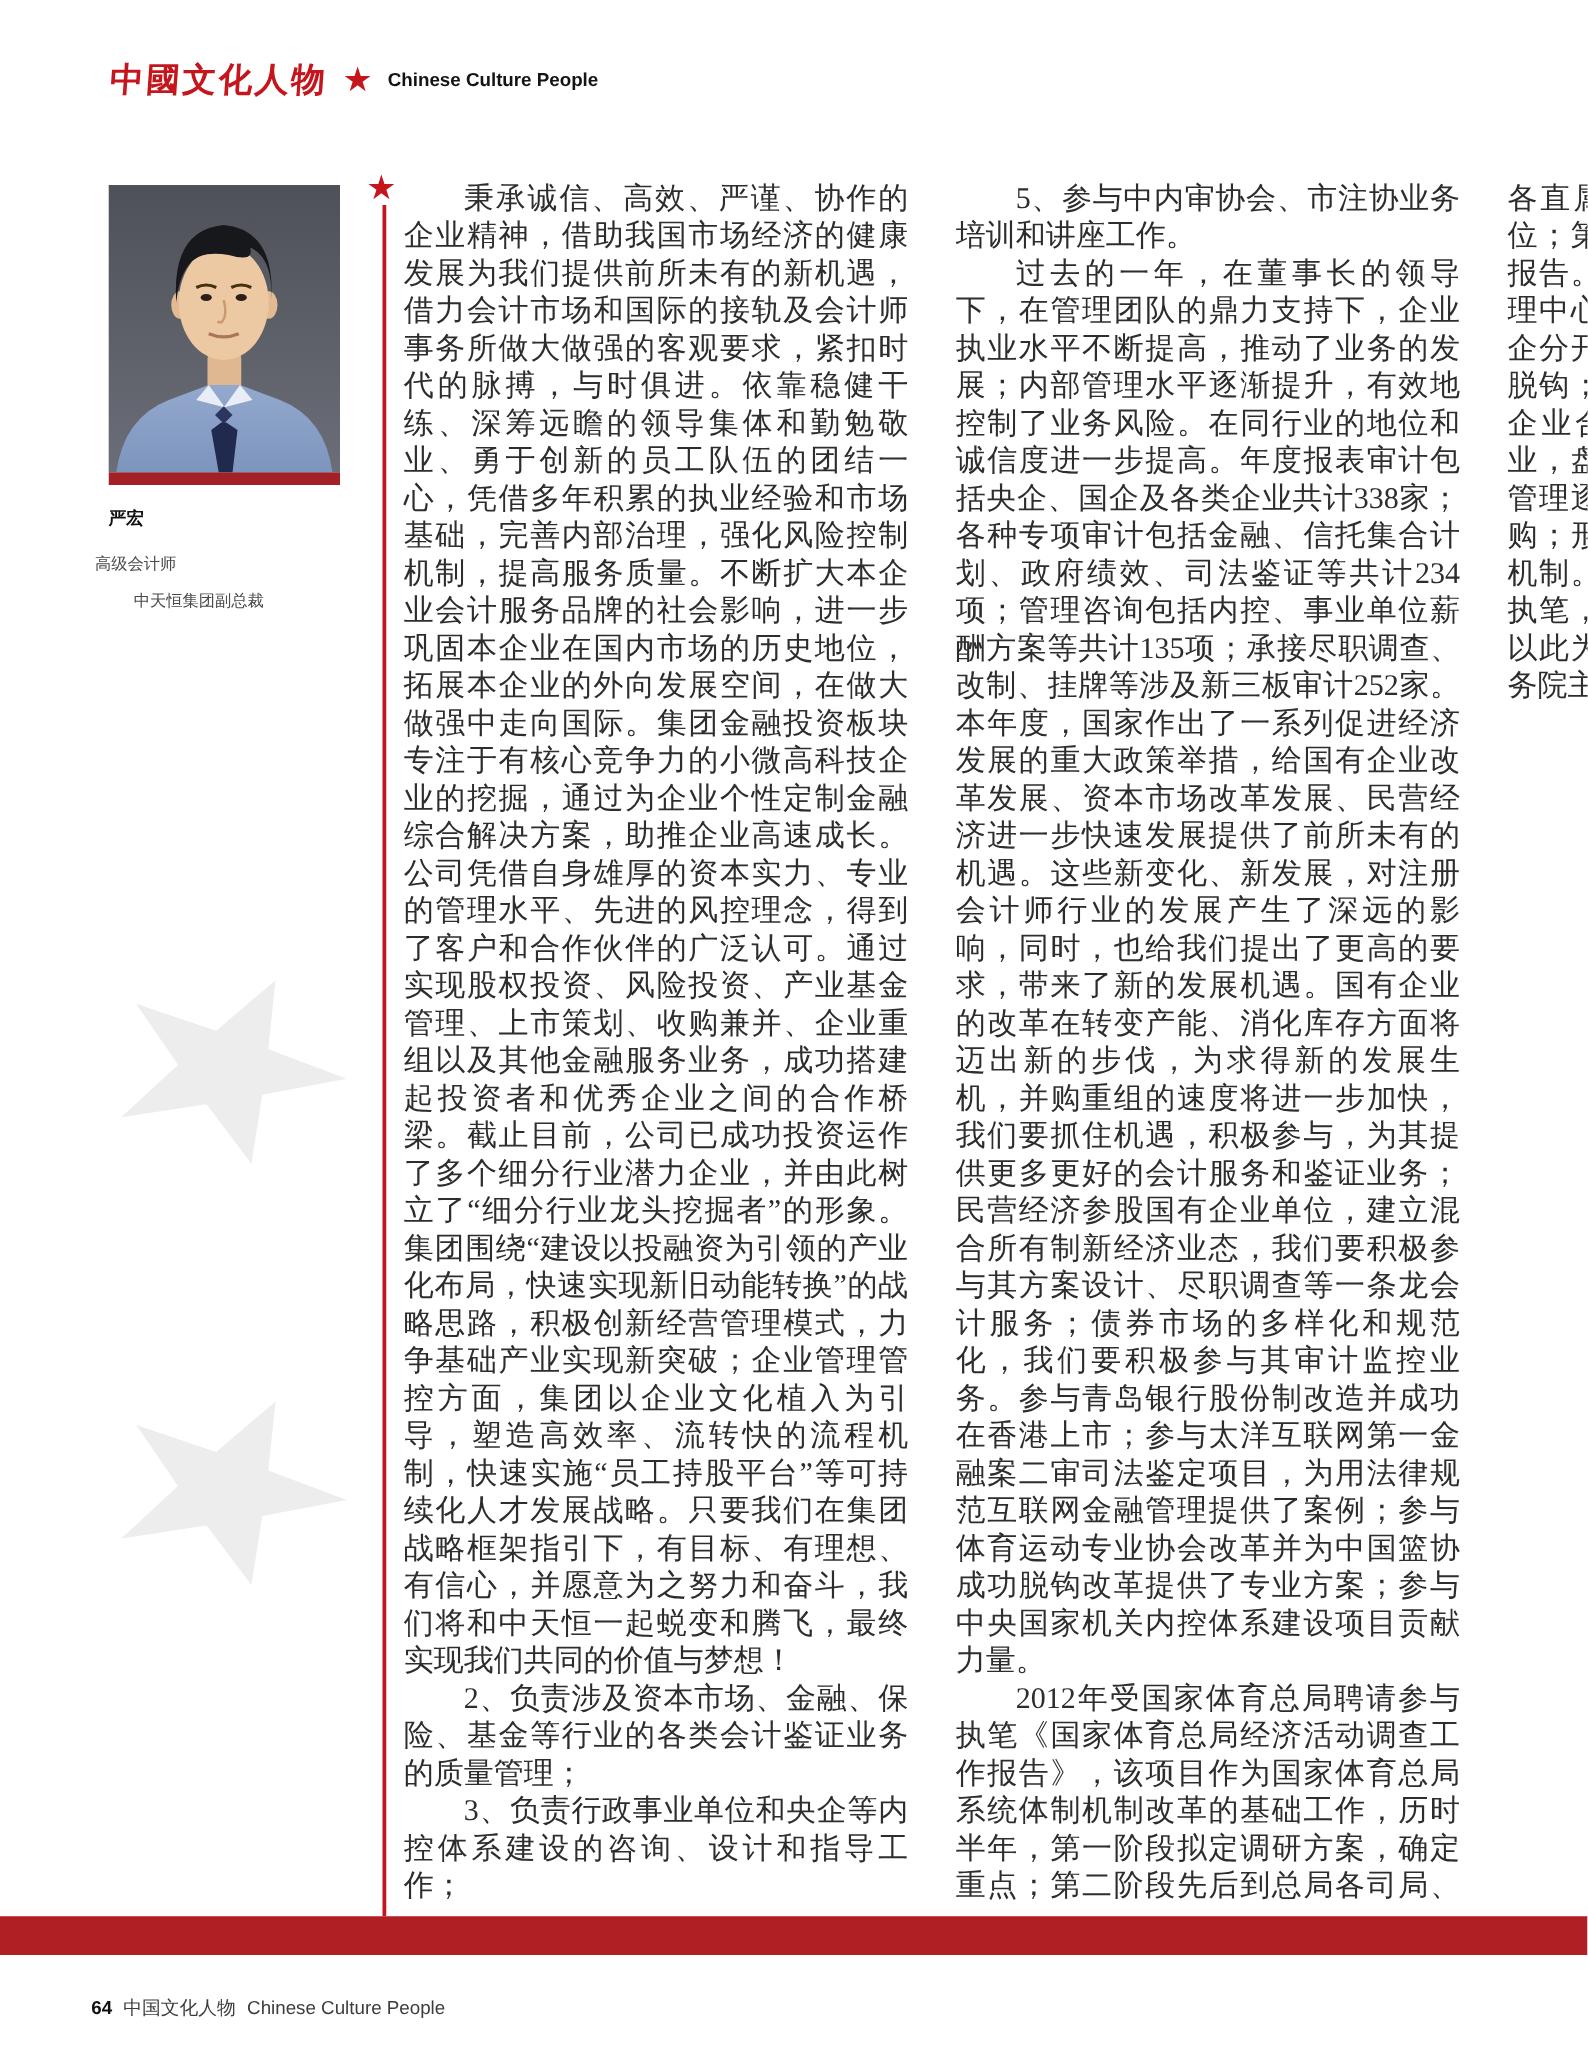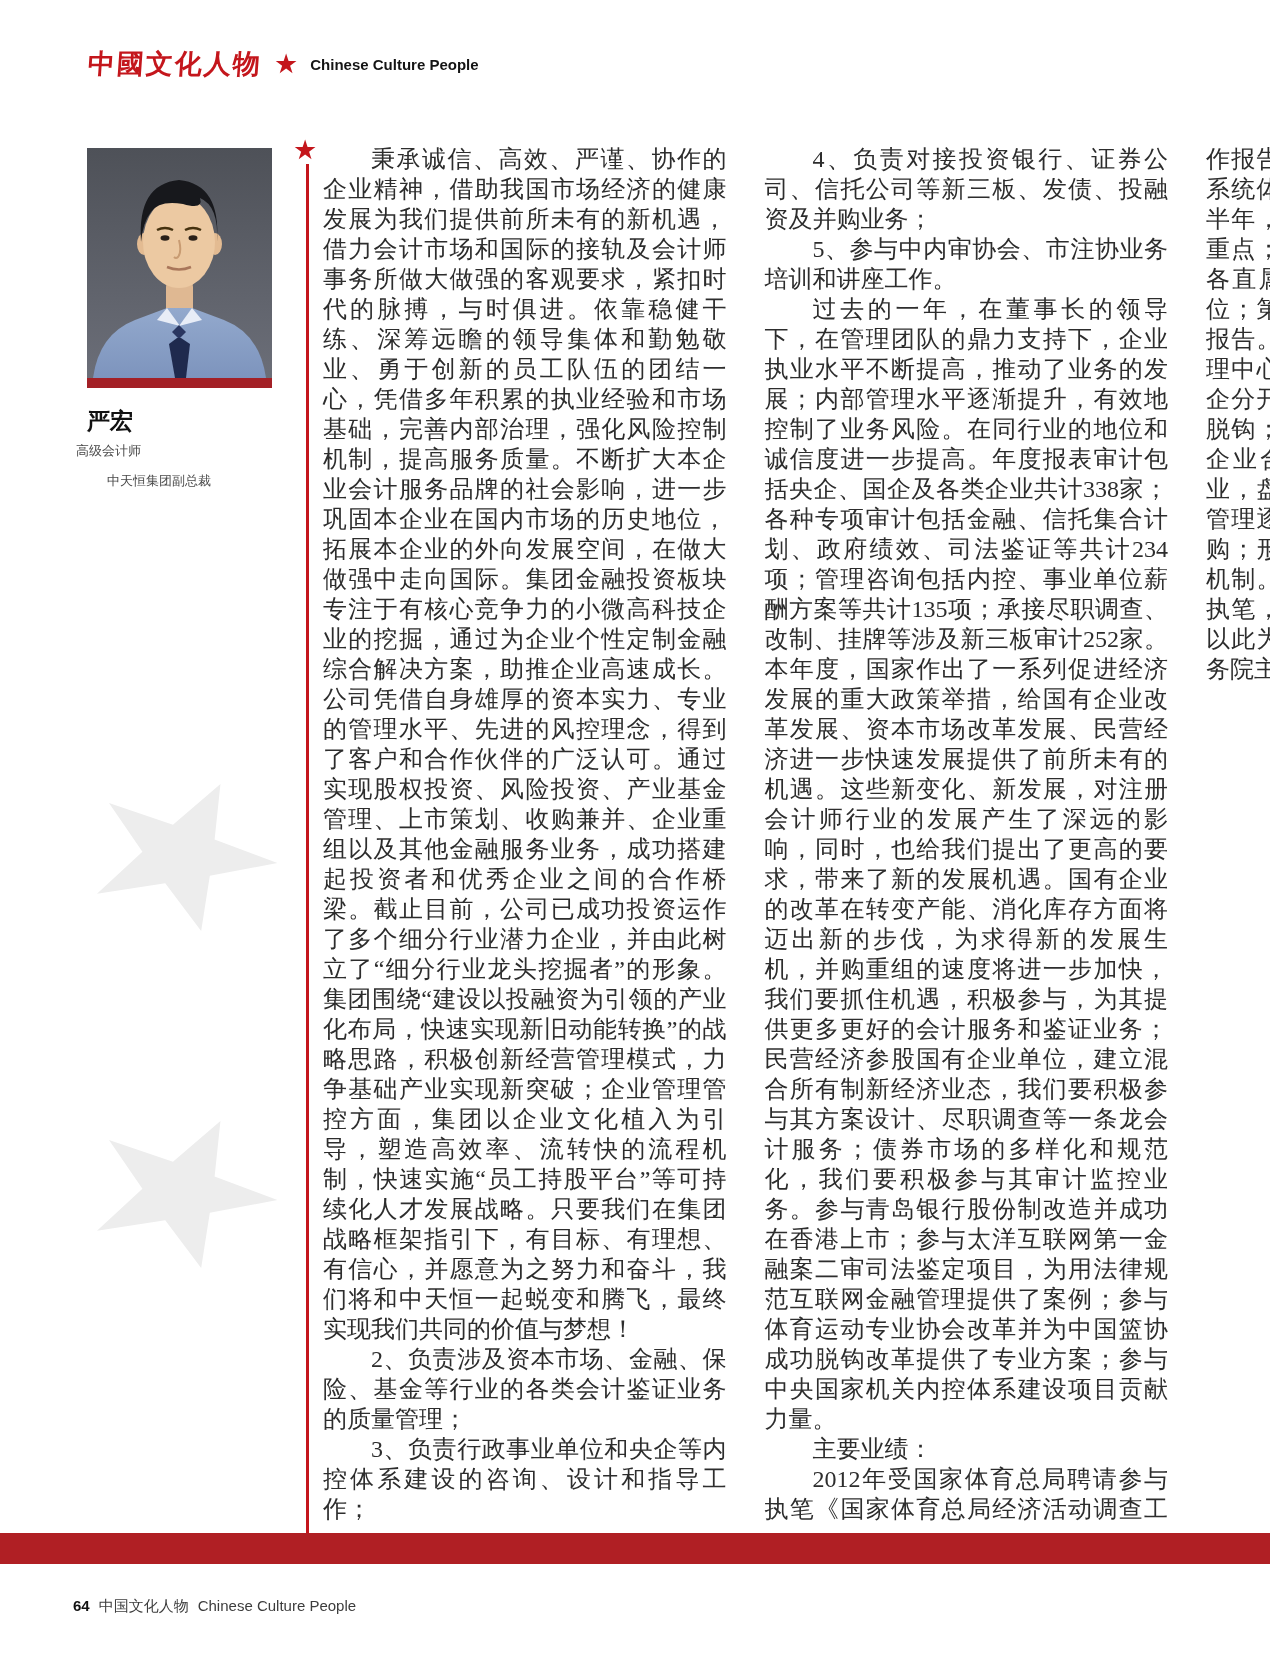--- a/index.html
+++ b/index.html
@@ -30,21 +30,21 @@
     font-family:"Liberation Sans","DejaVu Sans",sans-serif;
     font-weight:bold;font-size:15px;color:#141414;letter-spacing:0px;
   }
 
   
   .portrait{left:87px;top:148px;width:185px;height:230px;background:var(--photo_bg);}
   .portrait svg{display:block;}
   .photo-bar{left:87px;top:378px;width:185px;height:10px;background:var(--photo_bar_red);}
   .person-name{
     left:87px;top:406px;font-family:Liberation Serif, serif;
-    font-weight:bold;font-size:23px;color:#111111;
+    font-weight:bold;font-size:14px;color:#111111;
   }
   .person-title{
     font-family:"Liberation Sans","DejaVu Sans",sans-serif;
     font-size:13px;color:var(--title_gray);
   }
   .pt1{left:76px;top:442px;}
   .pt2{left:87px;top:472px;margin-left:20px;}
 
   
   .wm{pointer-events:none;z-index:0;}
@@ -133,24 +133,22 @@
 <div class="abs person-title pt1">高级会计师</div>
 <div class="abs person-title pt2">中天恒集团副总裁</div>
 
 <div class="abs divider-star">★</div>
 <div class="abs divider-line"></div>
 
 <main class="abs article">
     <p>秉承诚信、高效、严谨、协作的企业精神，借助我国市场经济的健康发展为我们提供前所未有的新机遇，借力会计市场和国际的接轨及会计师事务所做大做强的客观要求，紧扣时代的脉搏，与时俱进。依靠稳健干练、深筹远瞻的领导集体和勤勉敬业、勇于创新的员工队伍的团结一心，凭借多年积累的执业经验和市场基础，完善内部治理，强化风险控制机制，提高服务质量。不断扩大本企业会计服务品牌的社会影响，进一步巩固本企业在国内市场的历史地位，拓展本企业的外向发展空间，在做大做强中走向国际。集团金融投资板块专注于有核心竞争力的小微高科技企业的挖掘，通过为企业个性定制金融综合解决方案，助推企业高速成长。公司凭借自身雄厚的资本实力、专业的管理水平、先进的风控理念，得到了客户和合作伙伴的广泛认可。通过实现股权投资、风险投资、产业基金管理、上市策划、收购兼并、企业重组以及其他金融服务业务，成功搭建起投资者和优秀企业之间的合作桥梁。截止目前，公司已成功投资运作了多个细分行业潜力企业，并由此树立了“细分行业龙头挖掘者”的形象。集团围绕“建设以投融资为引领的产业化布局，快速实现新旧动能转换”的战略思路，积极创新经营管理模式，力争基础产业实现新突破；企业管理管控方面，集团以企业文化植入为引导，塑造高效率、流转快的流程机制，快速实施“员工持股平台”等可持续化人才发展战略。只要我们在集团战略框架指引下，有目标、有理想、有信心，并愿意为之努力和奋斗，我们将和中天恒一起蜕变和腾飞，最终实现我们共同的价值与梦想！</p>
     <p>2、负责涉及资本市场、金融、保险、基金等行业的各类会计鉴证业务的质量管理；</p>
     <p>3、负责行政事业单位和央企等内控体系建设的咨询、设计和指导工作；</p>
-    <p>4、负责对接投资银行、证券公司、信托公司等新三板、发债、投融资及并购业务；</p>
     <p>5、参与中内审协会、市注协业务培训和讲座工作。</p>
     <p>过去的一年，在董事长的领导下，在管理团队的鼎力支持下，企业执业水平不断提高，推动了业务的发展；内部管理水平逐渐提升，有效地控制了业务风险。在同行业的地位和诚信度进一步提高。年度报表审计包括央企、国企及各类企业共计338家；各种专项审计包括金融、信托集合计划、政府绩效、司法鉴证等共计234项；管理咨询包括内控、事业单位薪酬方案等共计135项；承接尽职调查、改制、挂牌等涉及新三板审计252家。本年度，国家作出了一系列促进经济发展的重大政策举措，给国有企业改革发展、资本市场改革发展、民营经济进一步快速发展提供了前所未有的机遇。这些新变化、新发展，对注册会计师行业的发展产生了深远的影响，同时，也给我们提出了更高的要求，带来了新的发展机遇。国有企业的改革在转变产能、消化库存方面将迈出新的步伐，为求得新的发展生机，并购重组的速度将进一步加快，我们要抓住机遇，积极参与，为其提供更多更好的会计服务和鉴证业务；民营经济参股国有企业单位，建立混合所有制新经济业态，我们要积极参与其方案设计、尽职调查等一条龙会计服务；债券市场的多样化和规范化，我们要积极参与其审计监控业务。参与青岛银行股份制改造并成功在香港上市；参与太洋互联网第一金融案二审司法鉴定项目，为用法律规范互联网金融管理提供了案例；参与体育运动专业协会改革并为中国篮协成功脱钩改革提供了专业方案；参与中央国家机关内控体系建设项目贡献力量。</p>
-    <p>主要业绩：</p>
     <p>2012年受国家体育总局聘请参与执笔《国家体育总局经济活动调查工作报告》，该项目作为国家体育总局系统体制机制改革的基础工作，历时半年，第一阶段拟定调研方案，确定重点；第二阶段先后到总局各司局、各直属单位及所属企业共计153个单位；第三阶段汇总分类分析，并形成报告。报告涉及政事分开即各运动管理中心与各运动协会分开并脱钩；政企分开即各运动管理中心与所办企业脱钩；成立投资运营平台将总局系统企业合并、重组、重点处理僵尸企业，盘活资产，壮大发展；赛事经费管理逐级界定责任；体育装备集中采购；形成无形资产评估、运用、管理机制。在此项工作中，全过程参与并执笔，得到总局党政领导首肯，同时以此为基础材料，以文件形式上报国务院主管领导。</p>
   </main>
 
 <div class="abs footer-bar"></div>
 <footer class="abs footer">
   <span class="page-num">64</span>
   <span>中国文化人物</span>
   <span>Chinese Culture People</span>
 </footer>
 

